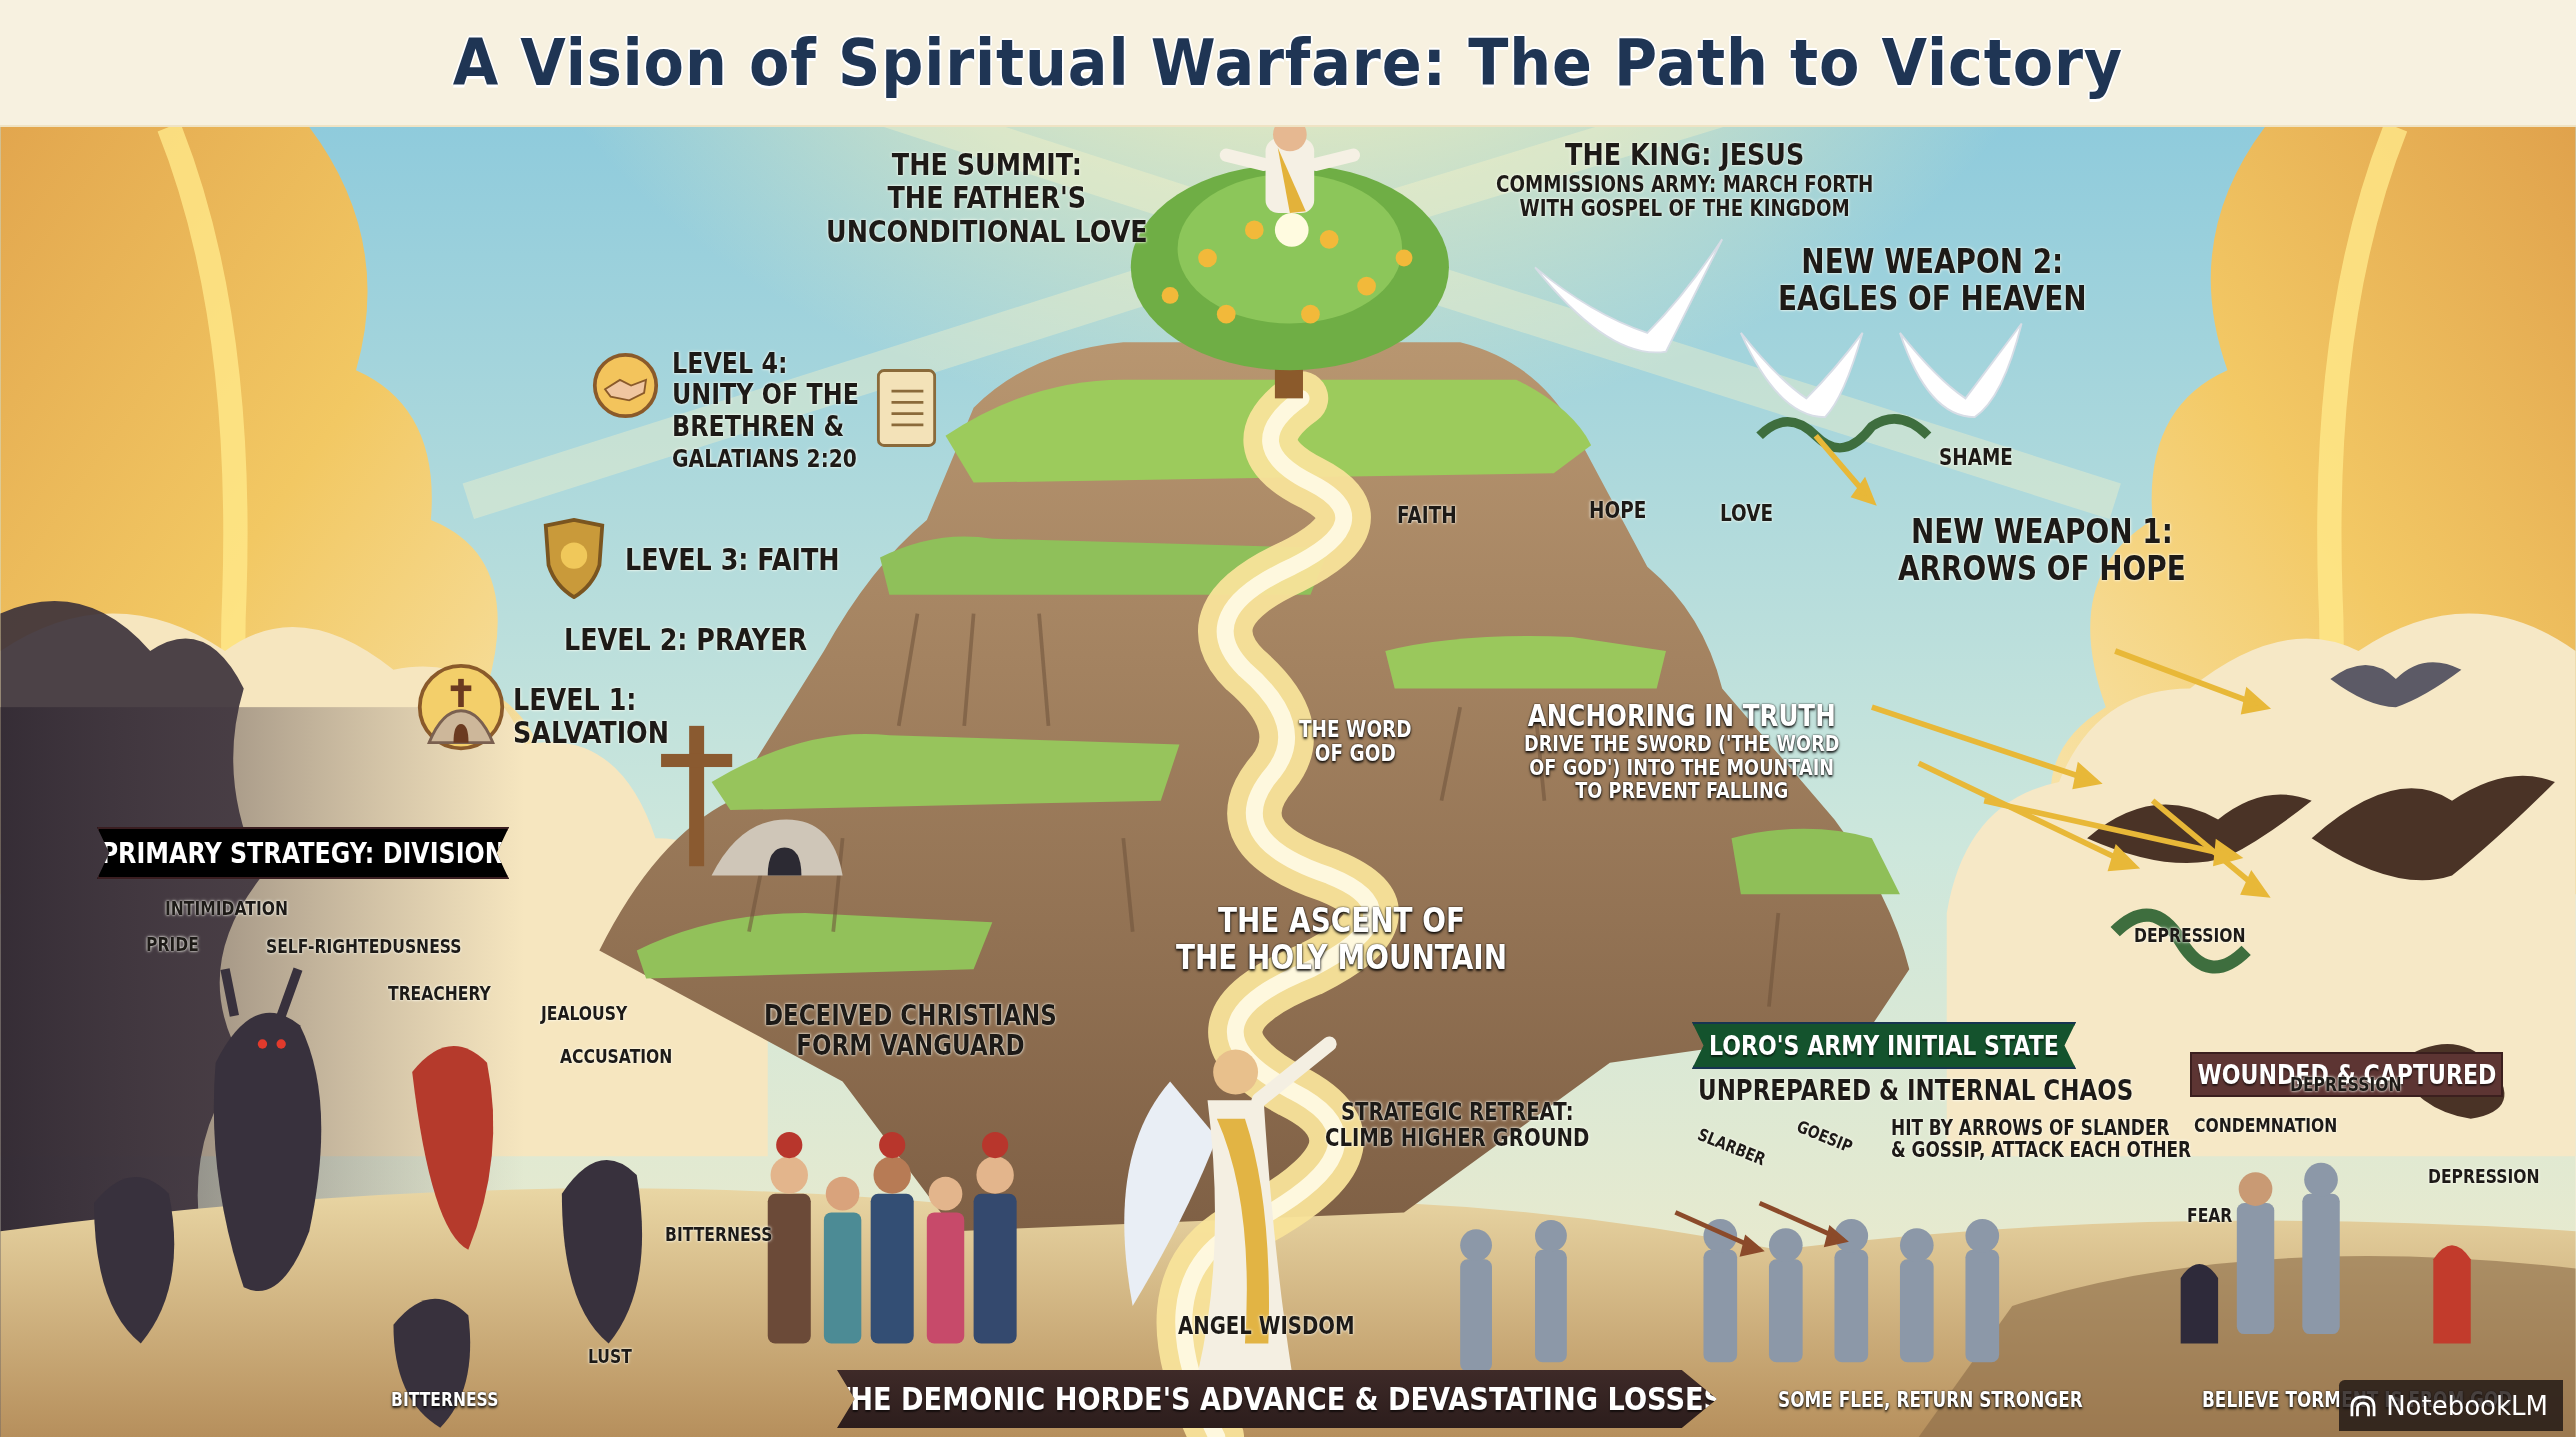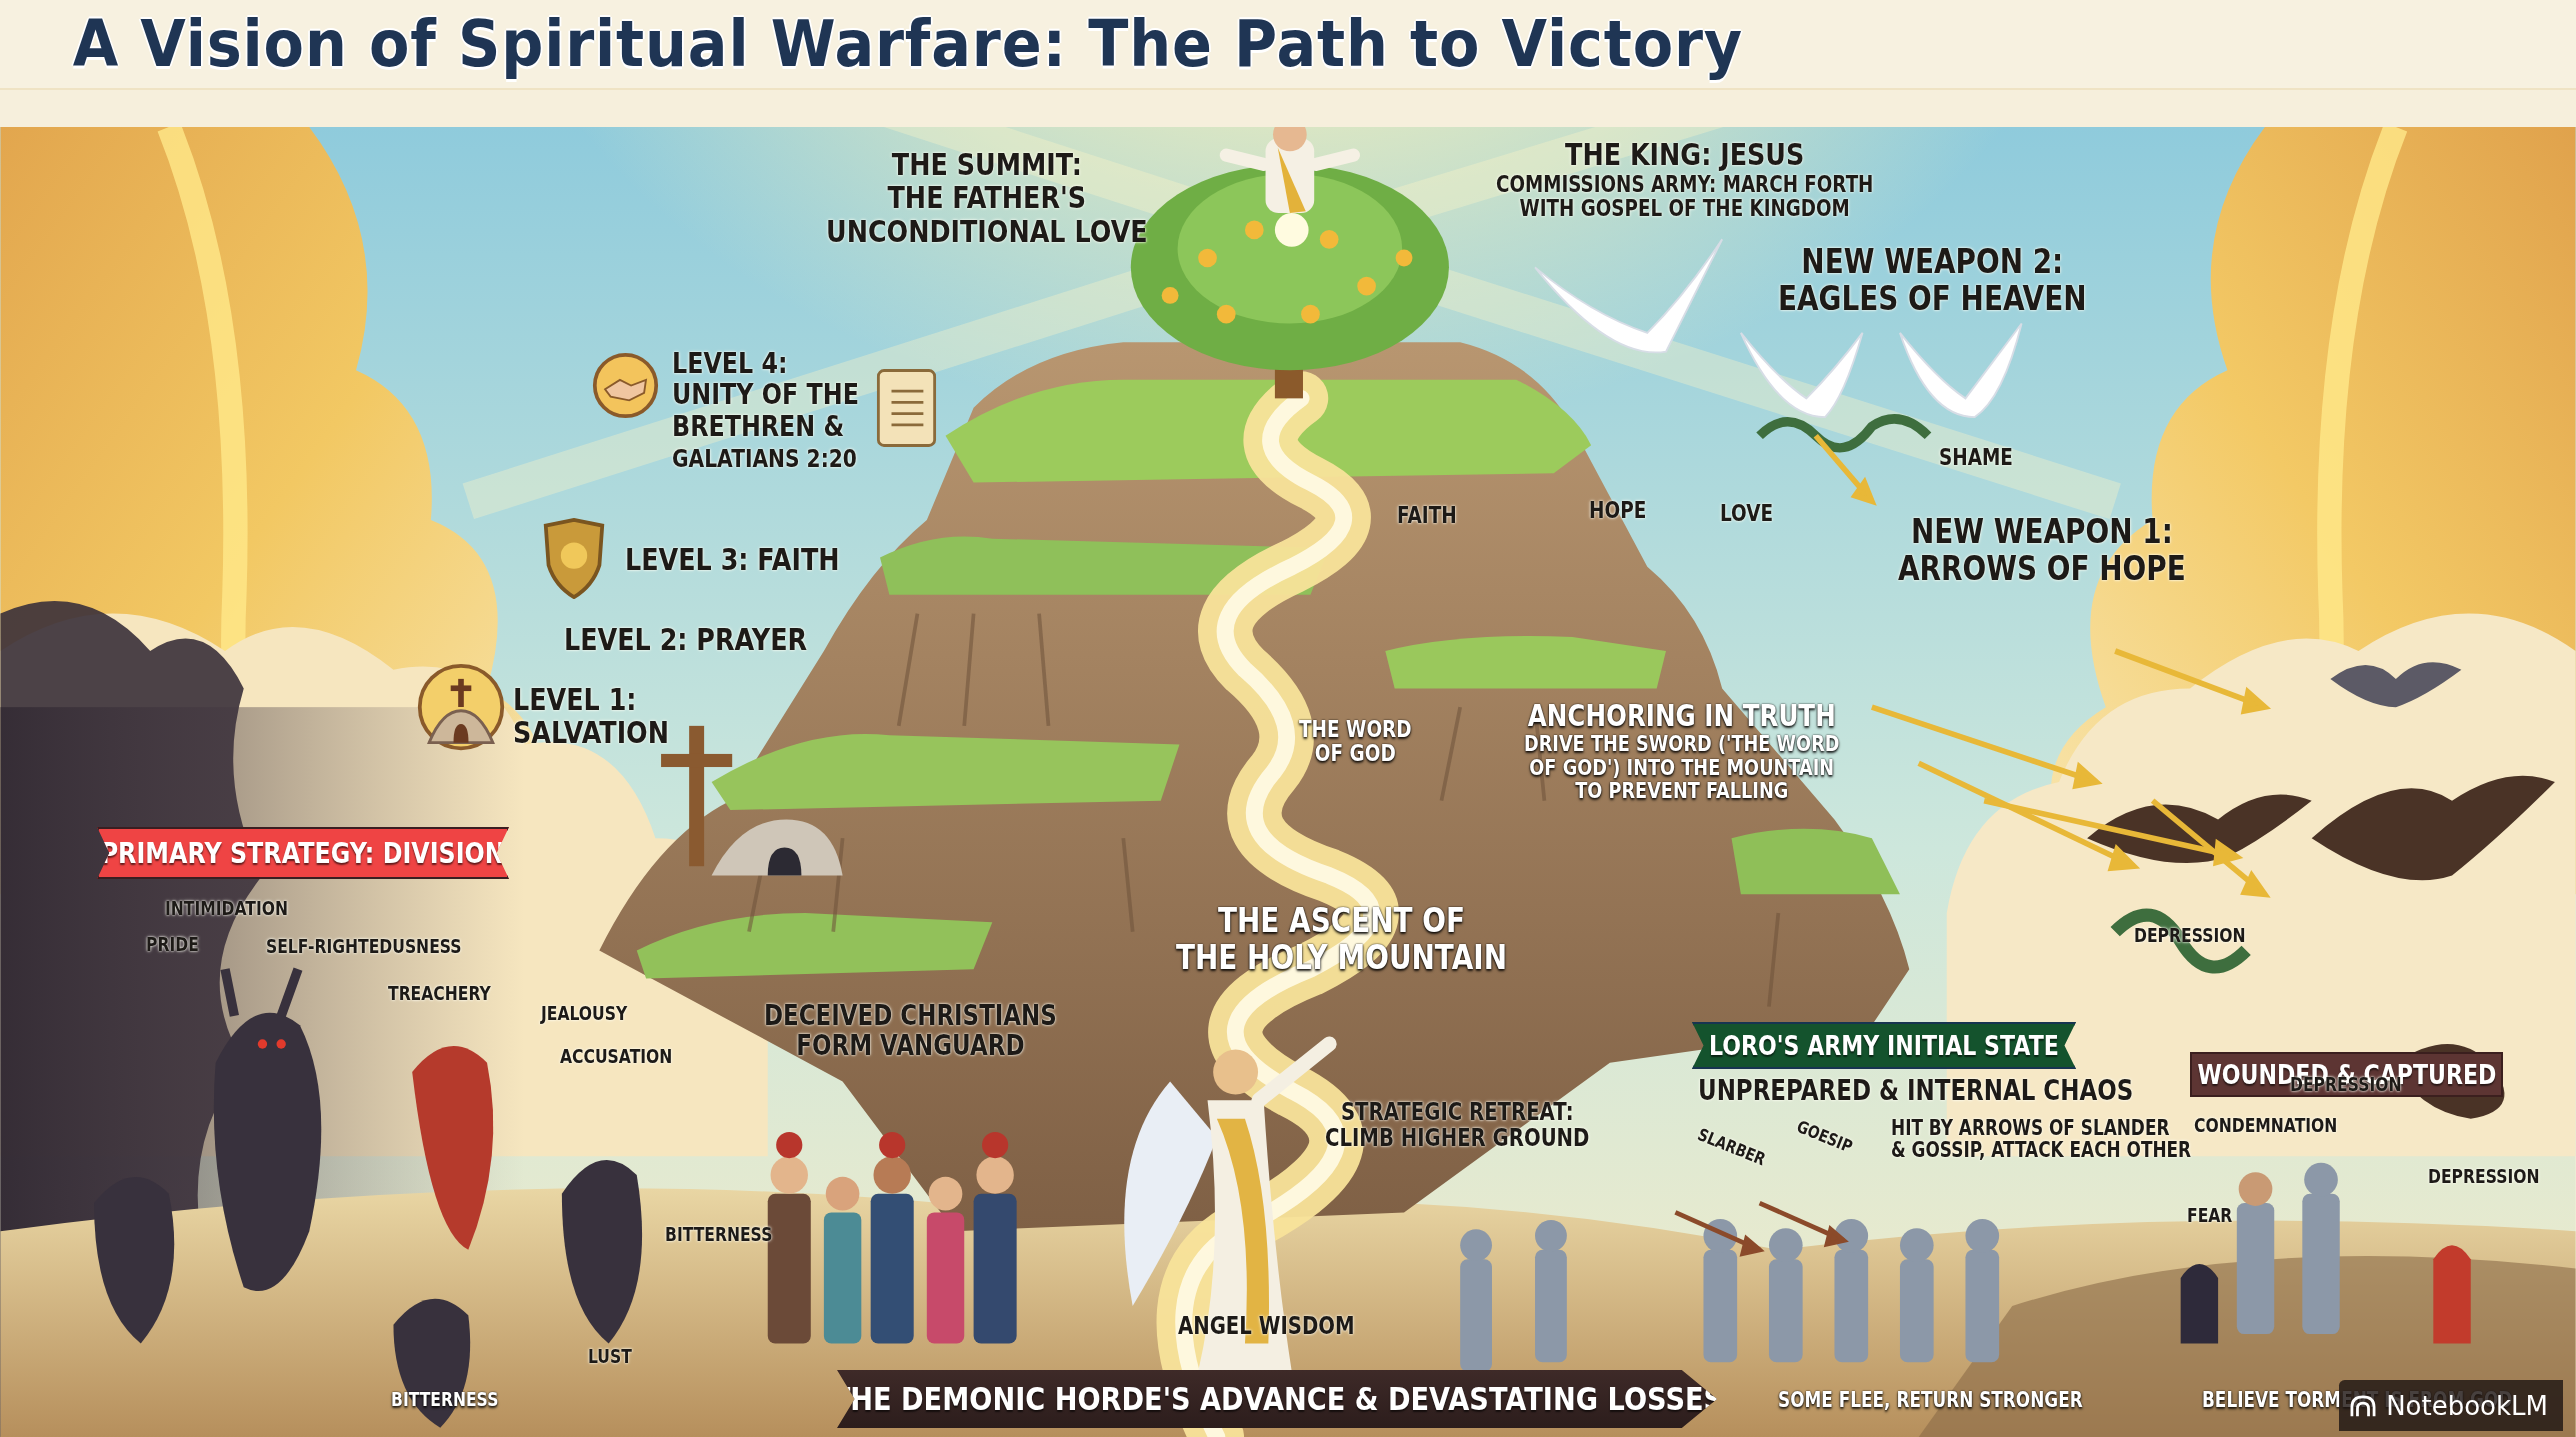--- a/index.html
+++ b/index.html
@@ -1,23 +1,23 @@
 <!DOCTYPE html>
 <html style="font-size:15px"><head>
 <meta charset="utf-8">
 <style>
   * { box-sizing: border-box; margin: 0; padding: 0; }
   html, body { width: 2576px; height: 1438px; overflow: hidden; background: #f6efdc; }
   body { font-family: "Liberation Sans", "DejaVu Sans", sans-serif; position: relative; }
 
   
   .title-bar {
-    position: absolute; left: 0; top: 0; width: 2576px; height: 90px;
+    position: absolute; left: 0; top: 0; width: 2576px; height: 127px;
     background: #f7f1e0;
-    display: flex; align-items: center; 
+    display: flex; align-items: center; justify-content: center;
     border-bottom: 2.8px solid #efe3c4;
   }
   .title-text {
     font-family: "DejaVu Sans", sans-serif; font-weight: bold;
     font-size: 64px; letter-spacing: 0.9px; color: #1f3554;
     text-shadow: 0 2.8px 0 #fff, 0 -1.9px 0 #fff, 1.9px 0 0 #fff, -1.9px 0 0 #fff;
     transform: scaleX(0.92);
   }
 
   
@@ -37,21 +37,21 @@
   .cond { transform: scaleX(0.82); }
 
   .banner {
     position: absolute; font-family: "DejaVu Sans", sans-serif; font-weight: bold;
     color: #fff; text-transform: uppercase; white-space: nowrap;
     display: flex; align-items: center; justify-content: center;
     text-shadow: 0 1.9px 1.9px rgba(0,0,0,0.6);
     clip-path: polygon(0 0, 100% 0, 97% 50%, 100% 100%, 0 100%, 3% 50%);
   }
   .banner span { display: inline-block; transform: scaleX(0.85); }
-  .banner.maroon { background: #ef4444; border: 2.8px solid #3a1e21; }
+  .banner.maroon { background: #000000; border: 2.8px solid #3a1e21; }
   .banner.navy { background: #14532d; border: 2.8px solid #173450; }
   .banner.brown { background: #5d3533; clip-path: none; border: 2.8px solid #3b1f1e; }
   .banner.dark {
     background: linear-gradient(#3e2a28, #2c1d1c); clip-path: polygon(0 0, 96% 0, 100% 50%, 96% 100%, 0 100%, 2% 50%);
   }
 
   .icon-badge { position: absolute; }
   .watermark {
     position: absolute; right: 13px; bottom: 5.6px; height: 51px; padding: 0 15px 0 9.4px;
     background: rgba(30,22,20,0.82); color: #fff; display: flex; align-items: center; gap: 9.4px;

